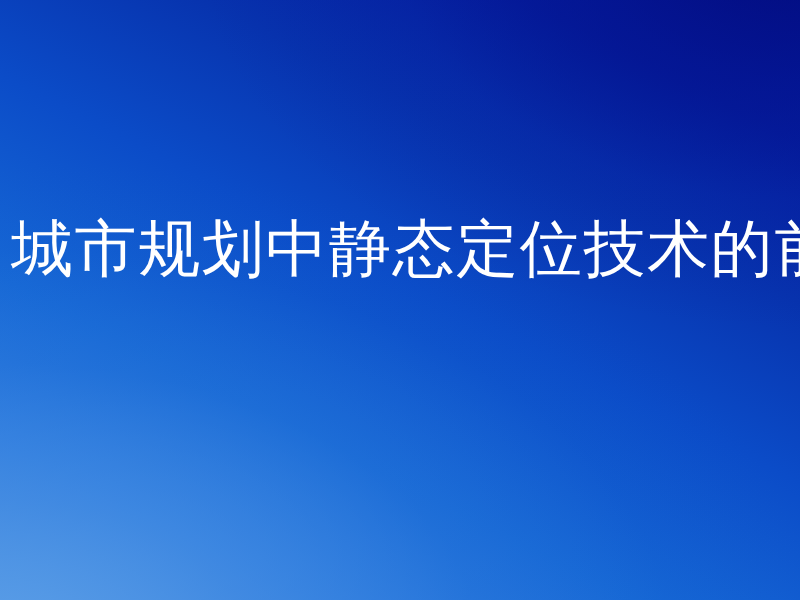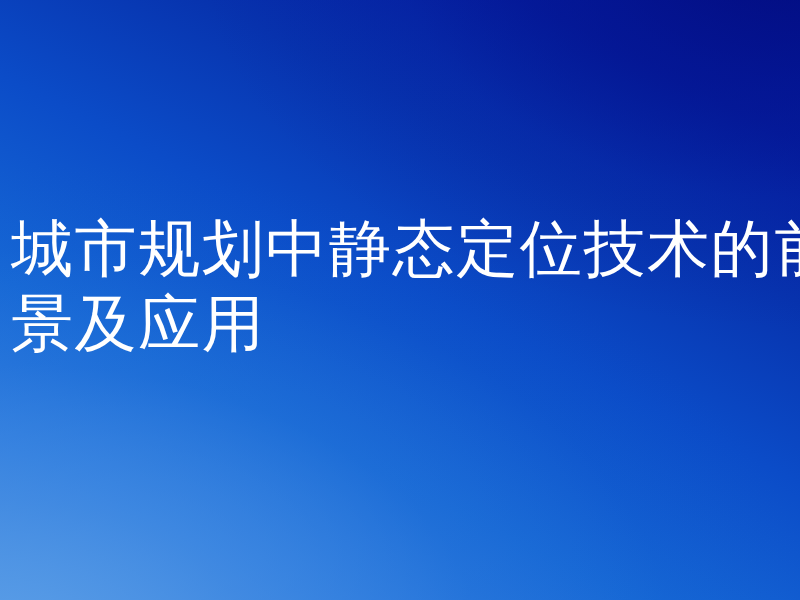--- a/index.html
+++ b/index.html
@@ -79,16 +79,15 @@
     -webkit-font-smoothing: antialiased;
   }
 </style>
 </head>
 <body>
 
 <div class="banner">
 
   <div class="title-block">
     <div class="title-line">城市规划中静态定位技术的前</div>
-    <div class="title-line">景及应用</div>
   </div>
 
 </div>
 
 </body></html>

